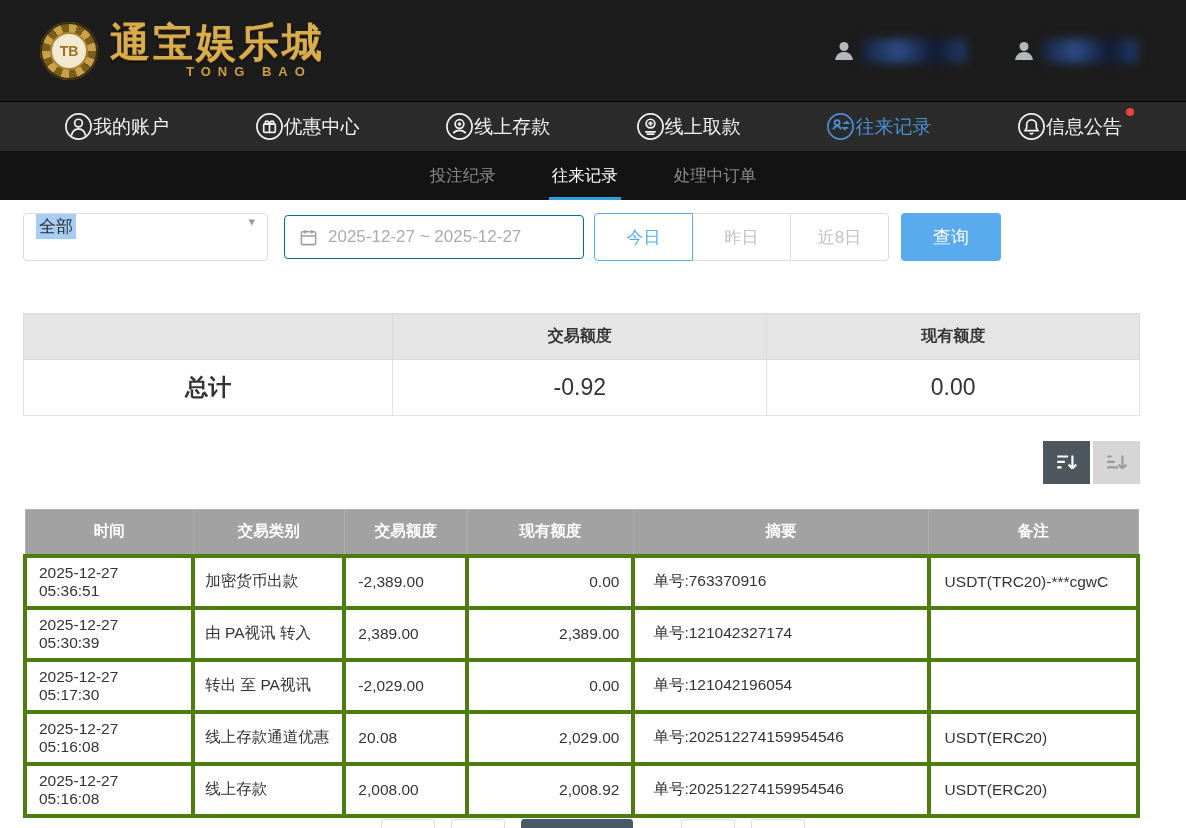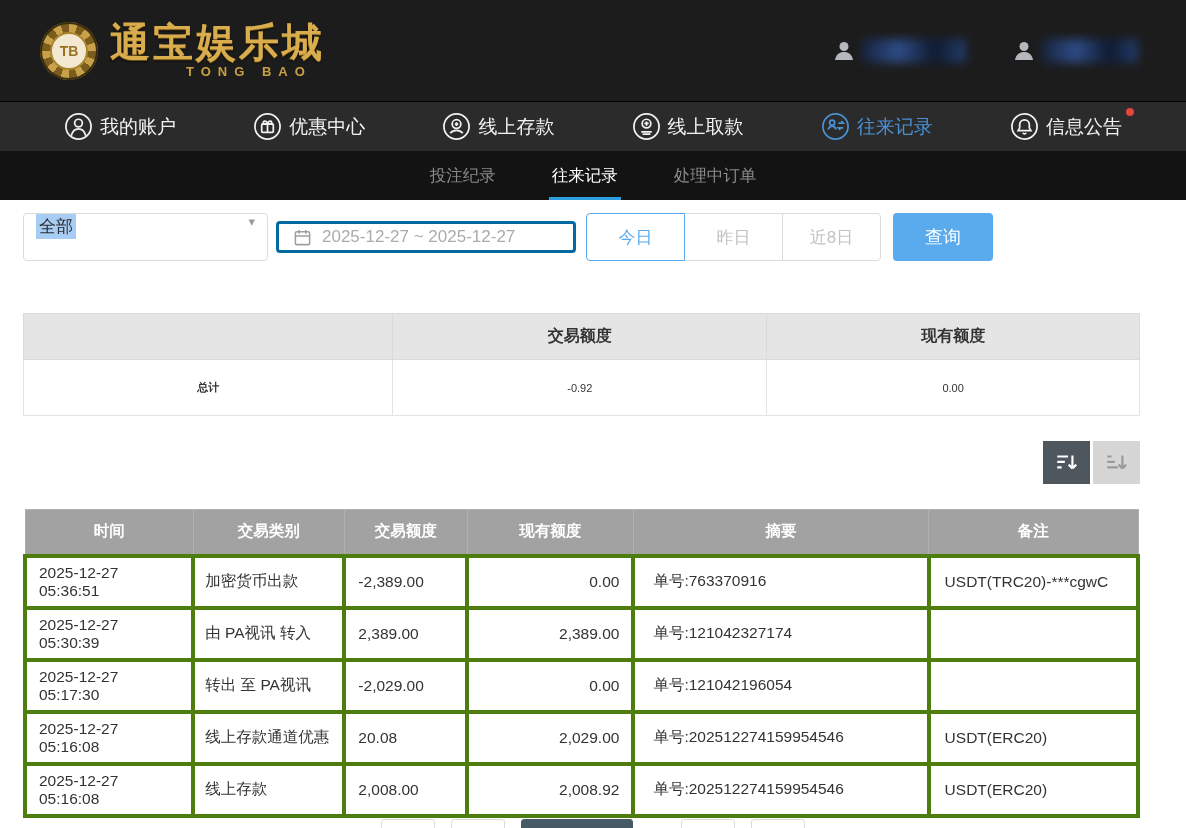--- a/index.html
+++ b/index.html
@@ -29,21 +29,21 @@
   .user-slot { display:flex; align-items:center; gap:6px; }
   .avatar-icon { width:24px; height:24px; opacity:.85; }
   .blur-chip { height:24px; border-radius:3px;
           background:linear-gradient(90deg,#17233d,#2e4c86 35%,#101a30 70%,#233c6b);
           filter:blur(5px); }
   .blur-1 { width:104px; } .blur-2 { width:96px; }
 
   
   .mainnav { height:50px; background:#2b2b2b; display:flex; align-items:center;
              justify-content:space-between; padding:0 64px; border-top:1px solid #000; }
-  .nav-item { display:flex; align-items:center; gap:7px; color:#f2f2f2;
+  .nav-item { display:flex; align-items:center; gap:0; color:#f2f2f2;
               font-size:19px; cursor:pointer; position:relative; }
   .nav-item svg { width:29px; height:29px; }
   .nav-item.active { color:#4a90d2; }
   .badge-dot { position:absolute; top:-4px; right:-12px; width:8px; height:8px;
                border-radius:50%; background:#e5453c; }
 
   
   .subnav { height:49px; background:#131313; display:flex; justify-content:center;
             gap:50px; }
   .subtab { color:#8a8a8a; font-size:16.5px; display:flex; align-items:center;
@@ -52,41 +52,41 @@
   .subtab.active::after { content:""; position:absolute; left:0; right:0; bottom:0;
             height:3px; background:#2b9fe0; }
 
   
   .filter-bar { margin:13px 46px 0 23px; display:flex; align-items:center; }
   .select-box { width:245px; height:48px; border:1px solid #dcdcdc; border-radius:4px;
             display:flex; align-items:flex-start; justify-content:space-between;
             padding:0 12px; background:#fff; cursor:pointer; }
   .select-value { font-size:17px; color:#2b2b2b; background:#a8cdf5; padding:1px 3px; }
   .caret { color:#9a9a9a; font-size:13px; }
-  .date-box { margin-left:8px; width:300px; height:32px; border:3px solid #0369a1;
+  .date-box { margin-left:16px; width:300px; height:44px; border:1px solid #0369a1;
             border-radius:4px; display:flex; align-items:center; gap:10px;
             padding:0 14px; color:#a9abad; font-size:17px; background:#fff; }
   .btn-group { margin-left:10px; display:flex; }
   .qbtn { width:99px; height:48px; background:#fff; border:1px solid #dcdcdc;
             font-size:17px; color:#c2c2c2; margin-left:-1px; cursor:pointer;
             font-family:inherit; }
   .qbtn:first-child { border-radius:4px 0 0 4px; margin-left:0; }
   .qbtn:last-child { border-radius:0 4px 4px 0; }
   .qbtn.active { border:1px solid #5aabee; color:#5aabee; position:relative; z-index:2; }
   .search-btn { margin-left:12px; width:100px; height:48px; background:#5aabee;
             border:none; border-radius:4px; color:#fff; font-size:18px; cursor:pointer;
             font-family:inherit; }
 
   
   .summary-wrap { margin:52px 46px 0 23px; }
   table { border-collapse:collapse; width:100%; }
   .summary-table td, .summary-table th { border:1px solid #e3e3e3; text-align:center; }
   .summary-table th { background:#e5e5e5; height:46px; font-size:16px; color:#333;
             font-weight:bold; border-color:#dadada; }
-  .summary-table td { height:56px; font-size:11px; background:#fff; }
+  .summary-table td { height:56px; font-size:23px; background:#fff; }
   .summary-table .total-label { font-weight:bold; }
 
   
   .sort-row { margin:25px 46px 0 0; display:flex; justify-content:flex-end; gap:3px; }
   .sort-btn { width:47px; height:43px; display:flex; align-items:center;
             justify-content:center; cursor:pointer; border:none; }
   .sort-desc { background:#4e565e; color:#fff; }
   .sort-asc  { background:#d6d6d6; color:#9a9a9a; }
   .sort-btn svg { width:26px; height:26px; }
 

